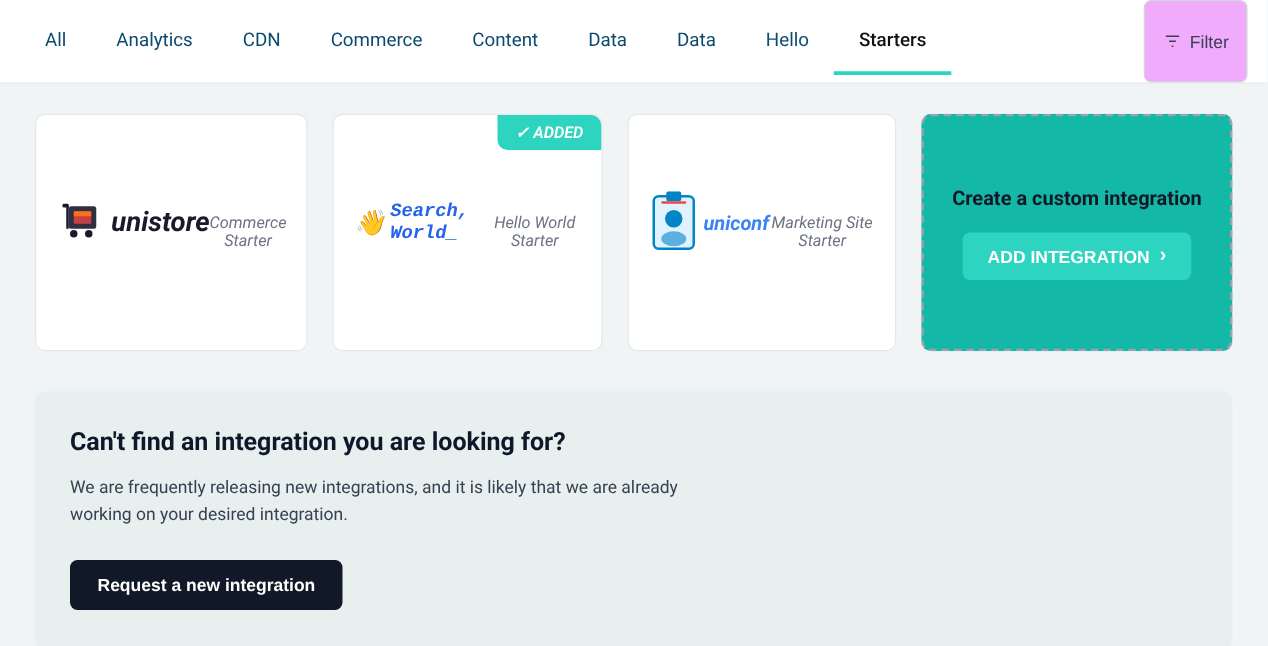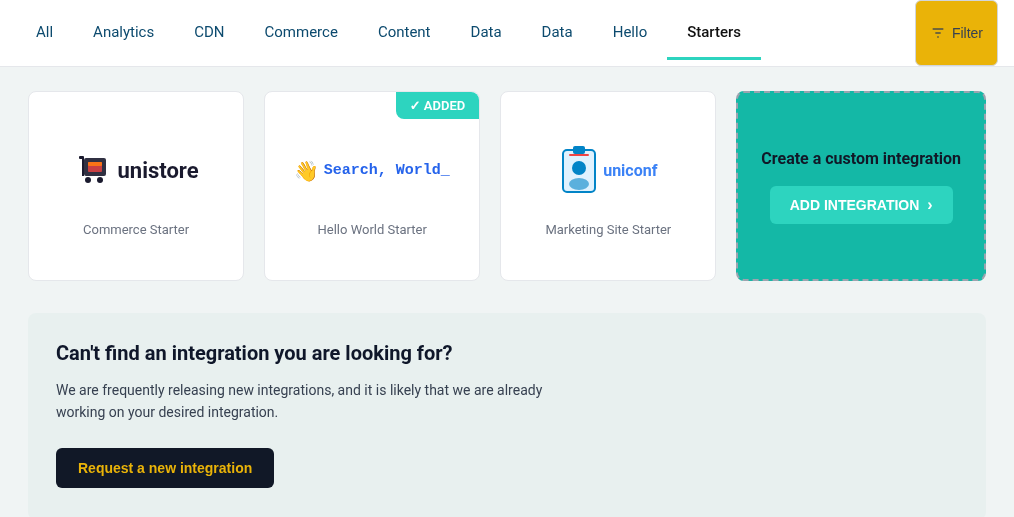--- a/index.html
+++ b/index.html
@@ -35,21 +35,21 @@
       font-weight: 500;
     }
     .filter-btn {
       margin-left: auto;
       display: flex;
       align-items: center;
       gap: 6px;
       padding: 24px 14px;
       border: 1px solid #d1d5db;
       border-radius: 6px;
-      background: #eab308;
+      background: #f0abfc;
       cursor: pointer;
       font-size: 14px;
       color: #374151;
     }
 
     
     .main-content {
       padding: 24px 28px;
     }
 
@@ -62,26 +62,27 @@
     }
 
     
     .card {
       background: #fff;
       border-radius: 8px;
       border: 1px solid #e5e7eb;
       width: 220px;
       min-height: 190px;
       display: flex;
-      flex-direction: column;
+      flex-direction: row;
       align-items: center;
       justify-content: center;
       padding: 24px 16px;
       position: relative;
       cursor: pointer;
+      font-style: italic;
     }
 
     .card-logo {
       display: flex;
       align-items: center;
       justify-content: center;
       margin-bottom: 16px;
       height: 70px;
     }
     .card-label {
@@ -157,21 +158,21 @@
     }
     .bottom-desc {
       font-size: 14px;
       color: #374151;
       line-height: 1.6;
       margin-bottom: 24px;
       max-width: 520px;
     }
     .request-btn {
       background: #111827;
-      color: #eab308;
+      color: #ffffff;
       border: none;
       border-radius: 6px;
       padding: 12px 22px;
       font-size: 14px;
       font-weight: 600;
       cursor: pointer;
     }
   </style>
 </head>
 <body>

